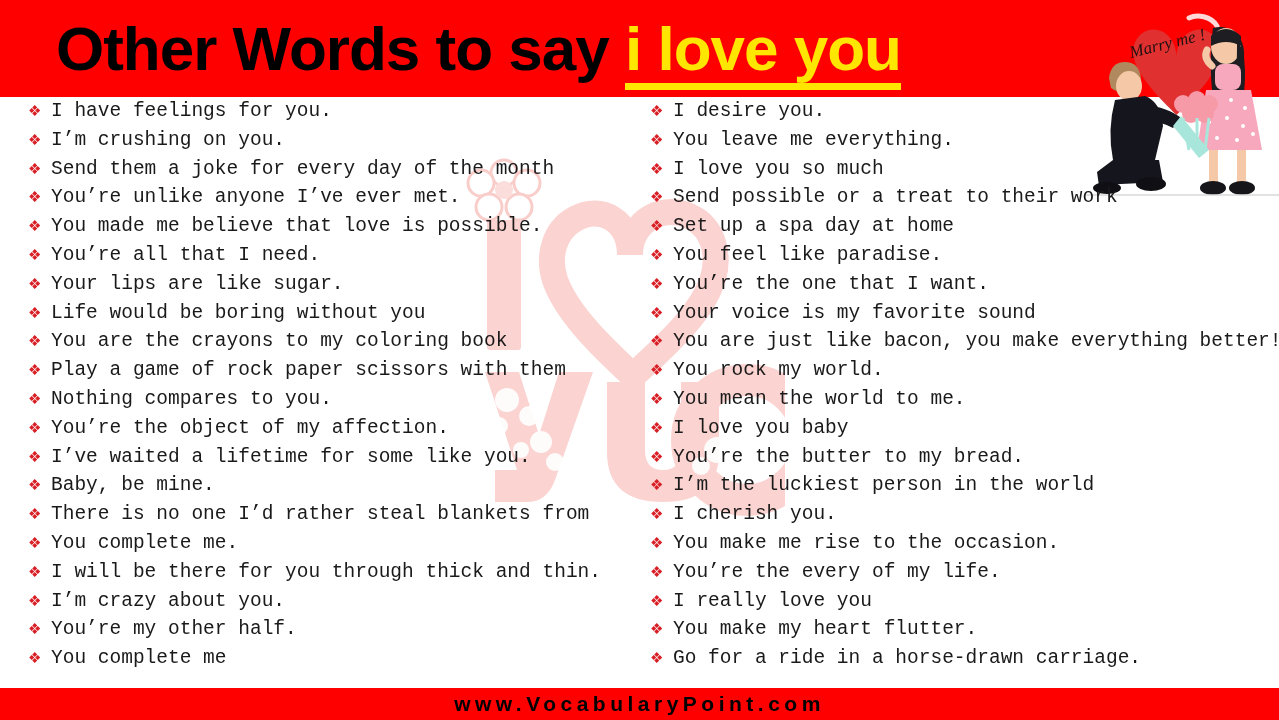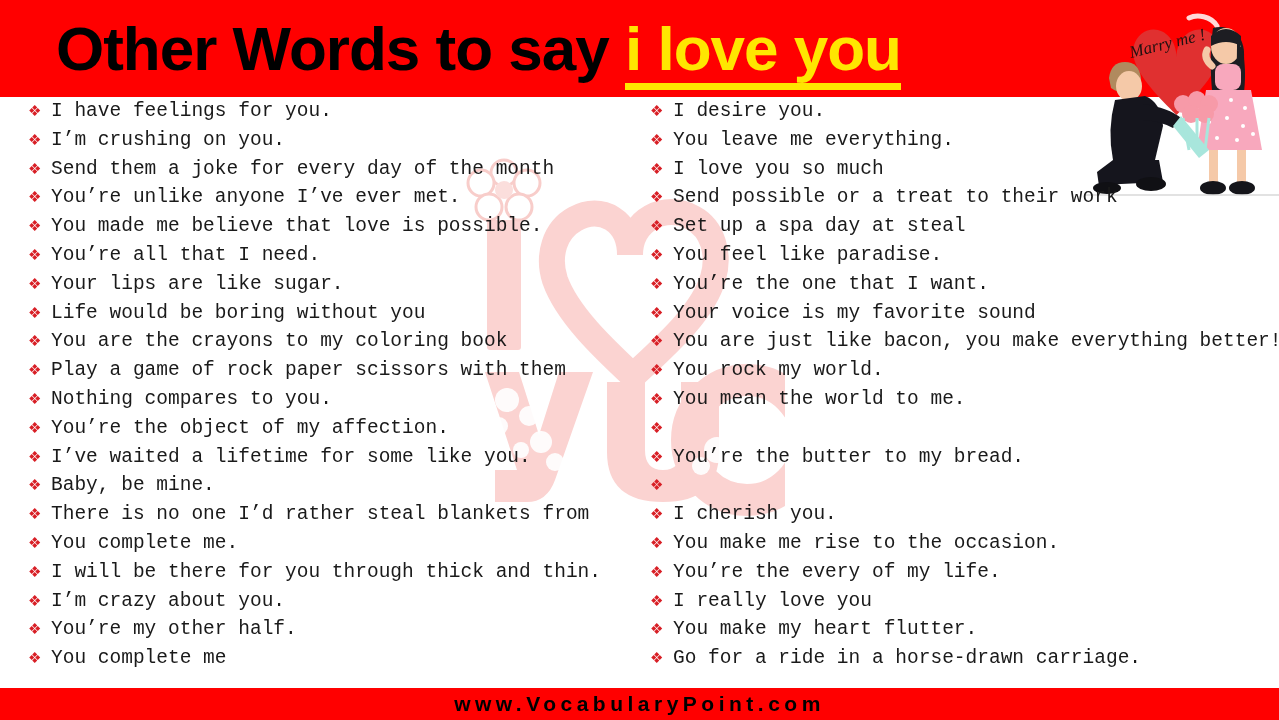--- a/index.html
+++ b/index.html
@@ -349,21 +349,21 @@
         <li class="list-item">
             <span class="bullet">❖</span>
             <span class="item-text">I love you so much</span>
           </li>
         <li class="list-item">
             <span class="bullet">❖</span>
             <span class="item-text">Send possible or a treat to their work</span>
           </li>
         <li class="list-item">
             <span class="bullet">❖</span>
-            <span class="item-text">Set up a spa day at steal</span>
+            <span class="item-text">Set up a spa day at home</span>
           </li>
         <li class="list-item">
             <span class="bullet">❖</span>
             <span class="item-text">You feel like paradise.</span>
           </li>
         <li class="list-item">
             <span class="bullet">❖</span>
             <span class="item-text">You’re the one that I want.</span>
           </li>
         <li class="list-item">
@@ -377,27 +377,29 @@
         <li class="list-item">
             <span class="bullet">❖</span>
             <span class="item-text">You rock my world.</span>
           </li>
         <li class="list-item">
             <span class="bullet">❖</span>
             <span class="item-text">You mean the world to me.</span>
           </li>
         <li class="list-item">
             <span class="bullet">❖</span>
+            <span class="item-text">I love you baby</span>
           </li>
         <li class="list-item">
             <span class="bullet">❖</span>
             <span class="item-text">You’re the butter to my bread.</span>
           </li>
         <li class="list-item">
             <span class="bullet">❖</span>
+            <span class="item-text">I’m the luckiest person in the world</span>
           </li>
         <li class="list-item">
             <span class="bullet">❖</span>
             <span class="item-text">I cherish you.</span>
           </li>
         <li class="list-item">
             <span class="bullet">❖</span>
             <span class="item-text">You make me rise to the occasion.</span>
           </li>
         <li class="list-item">

